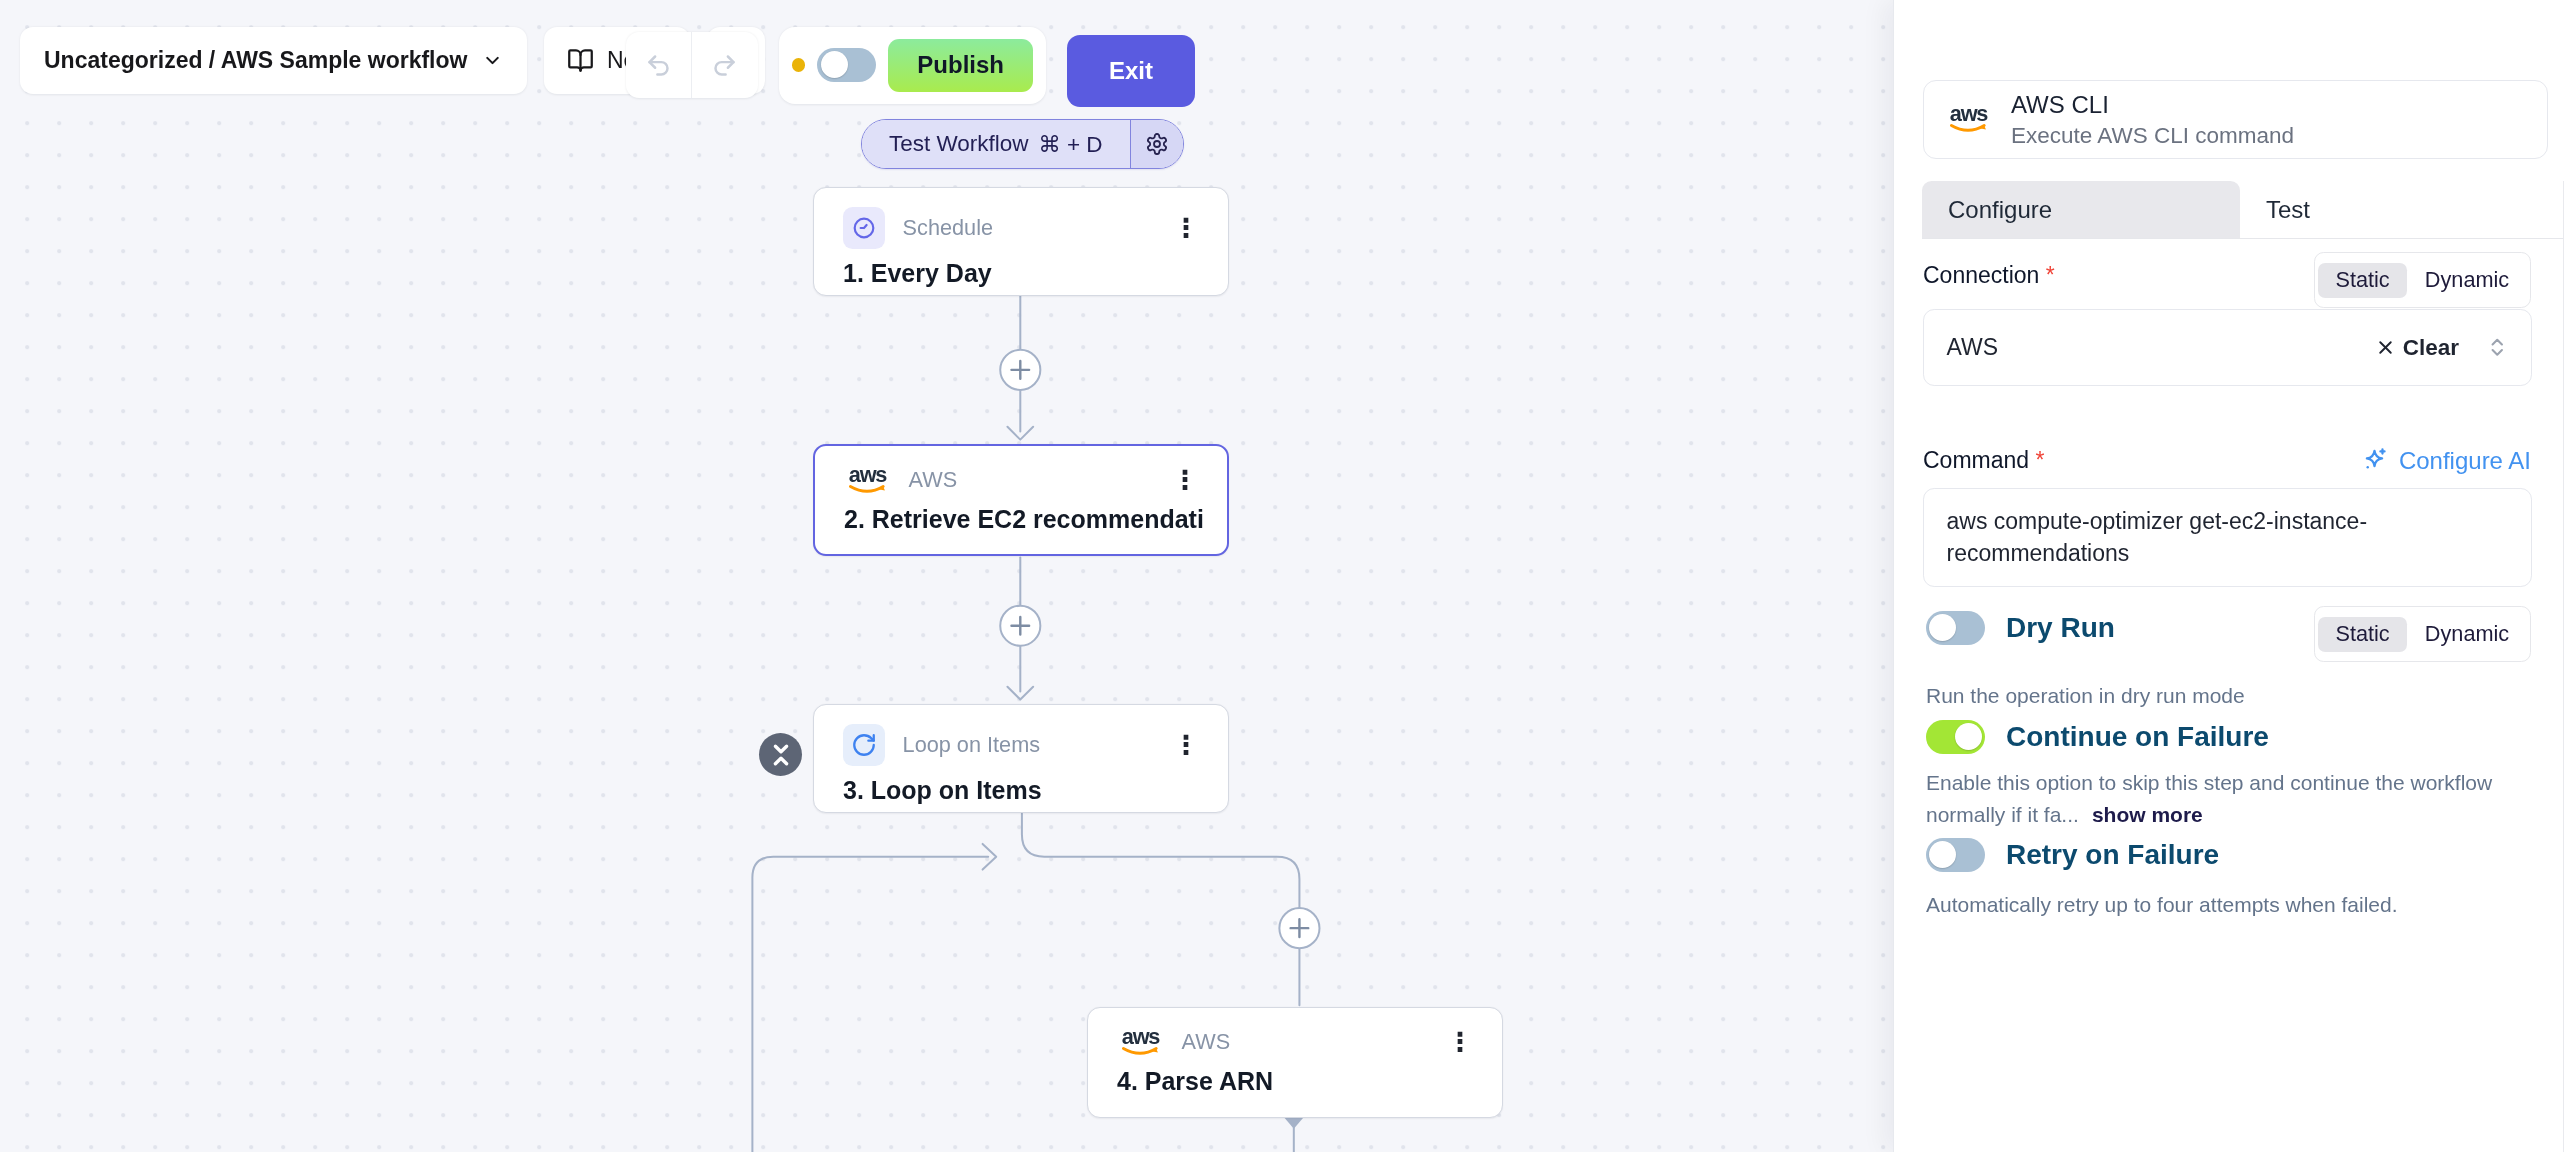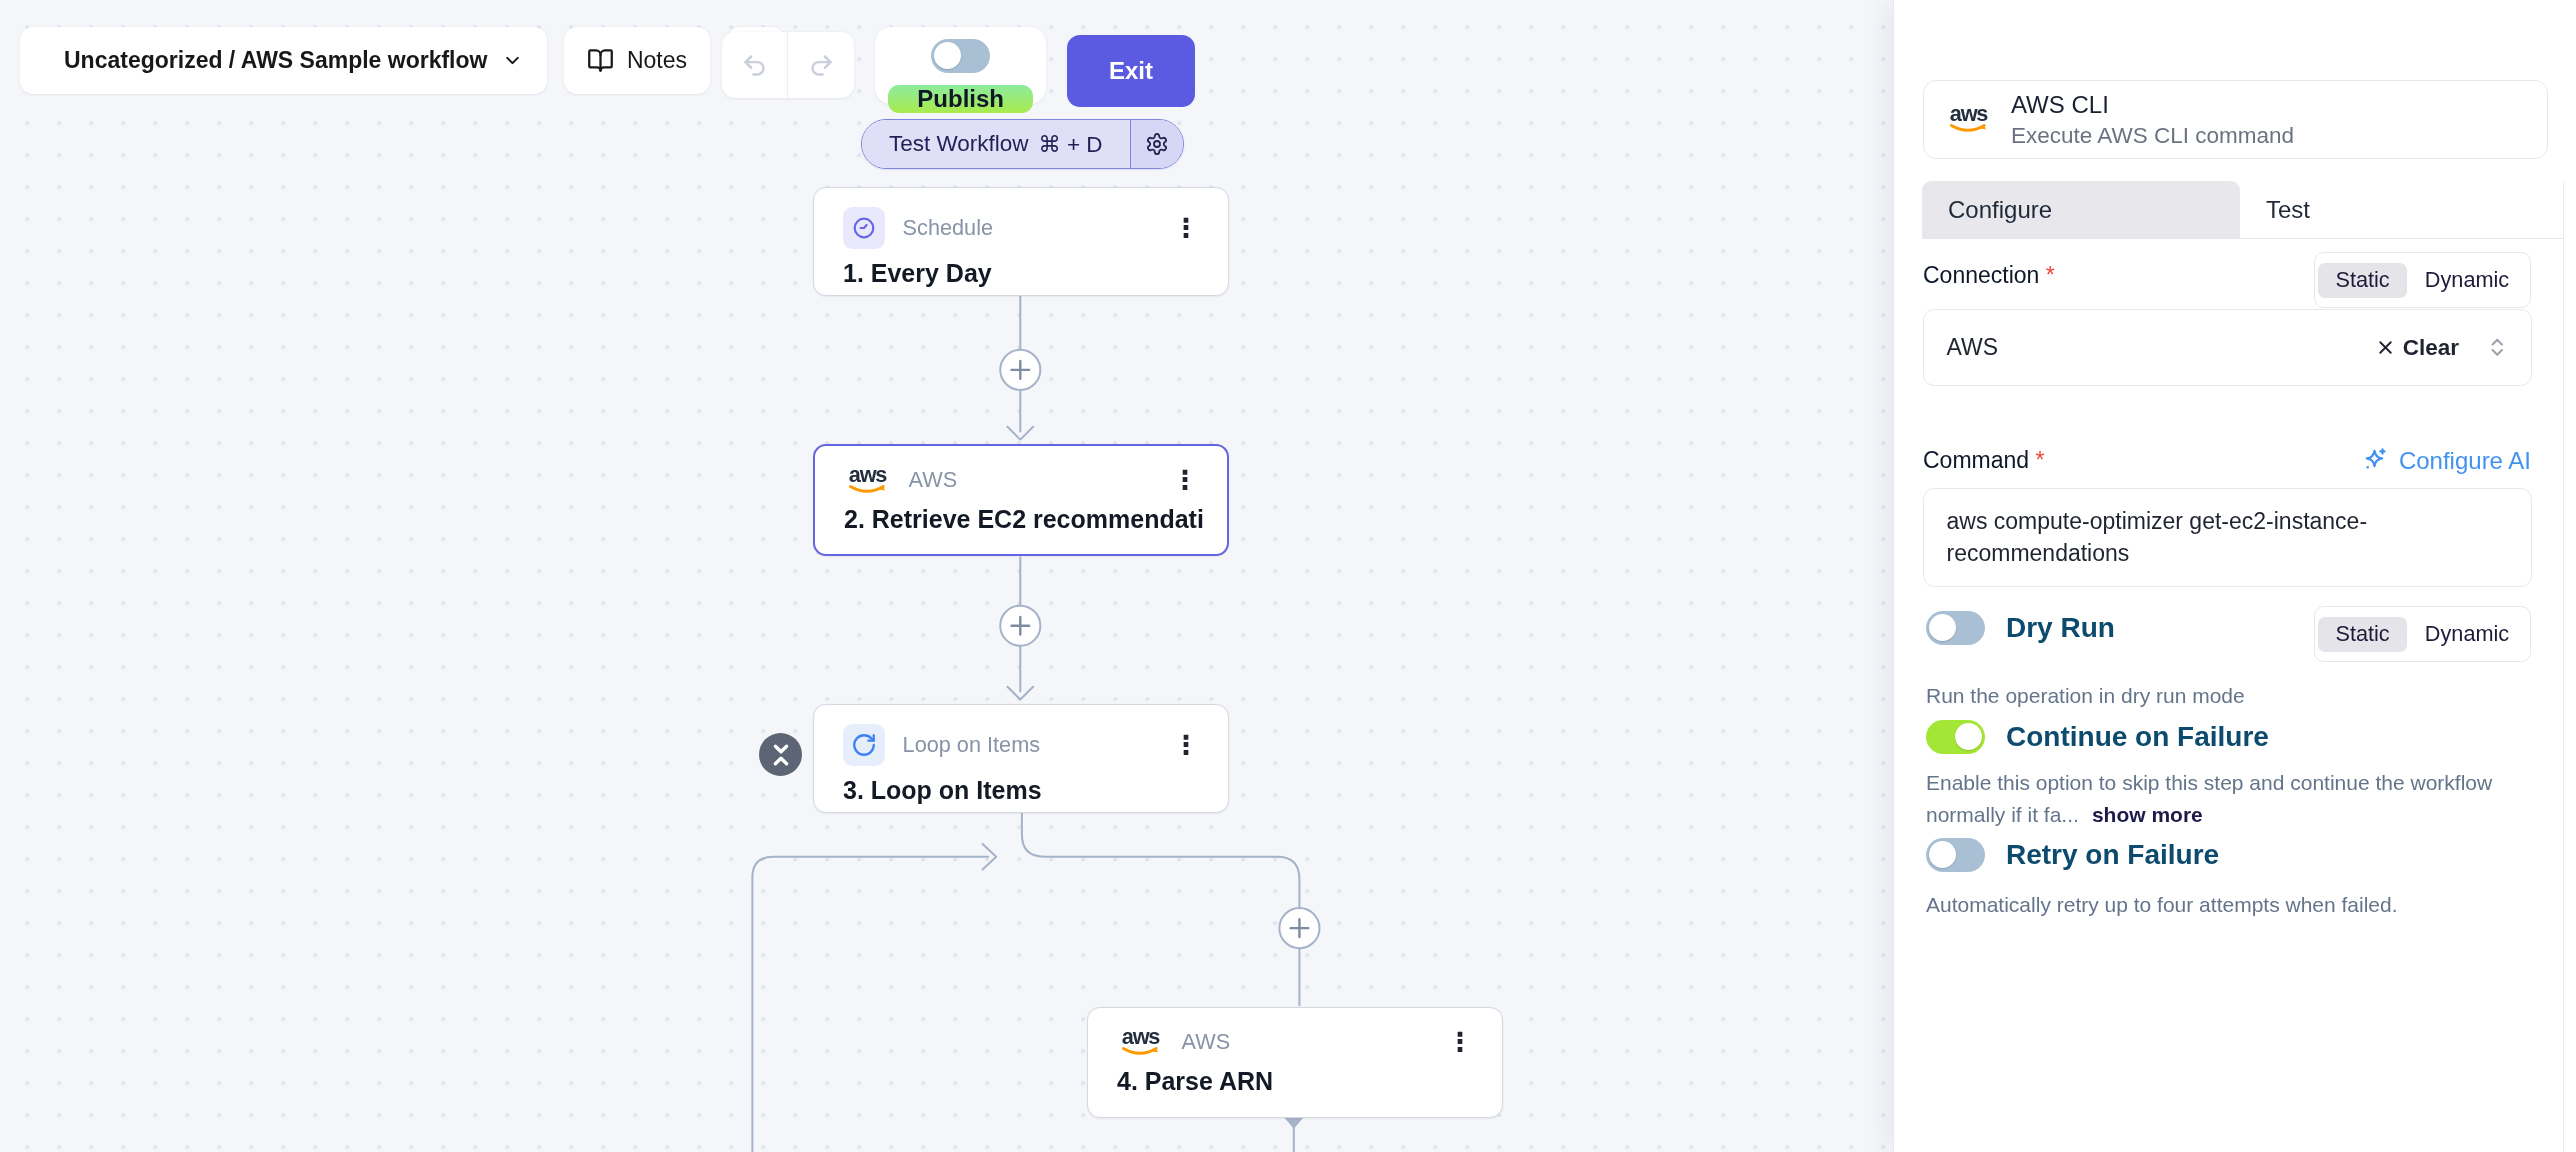--- a/index.html
+++ b/index.html
@@ -12,31 +12,31 @@
     background-color:#f5f6fa;
     background-image:radial-gradient(circle,#e1e4ec 2px,transparent 2.2px);
     background-size:32px 32px; background-position:11.2px 11.2px; }
   svg.edges { position:absolute; left:0; top:0; pointer-events:none; }
 
   .pill { background:#fff; border-radius:13px; display:flex; align-items:center;
     box-shadow:0 0.8px 2.4px rgba(16,24,40,.08); }
 
   .toolbar-left { position:absolute; left:20px; top:26.5px; display:flex; gap:17.6px; align-items:center; }
   .wf-pill { height:67px; padding:0 24px; gap:14.4px; cursor:pointer; }
-  .wf-name { font-size:23px; font-weight:600; color:#18181b; white-space:nowrap;margin-left:20px; }
+  .wf-name { font-size:23px; font-weight:600; color:#18181b; white-space:nowrap; }
   .notes-pill { height:67px; padding:0 22.5px; gap:13px; cursor:pointer; }
   .notes-label { font-size:23px; font-weight:500; color:#18181b; }
   .kebab-pill { height:67px; width:58px; justify-content:center; cursor:pointer; }
   .kebab { font-size:29px; font-weight:700; color:#17171c; line-height:1; letter-spacing:0; }
 
   .toolbar-right { position:absolute; right:698px; top:23px; display:flex; gap:21px; align-items:center; }
   .undo-group { height:66px; border-radius:13px; }
   .undo-btn,.redo-btn { width:66px; height:66px; display:flex; align-items:center; justify-content:center; cursor:default; }
   .undo-btn { border-right:0.8px solid #eceef2; }
-  .publish-group { height:77px; border-radius:16px; padding:0 13px; gap:12px;flex-direction:column; }
+  .publish-group { height:77px; border-radius:16px; padding:0 13px; gap:12px; }
   .dot-unsaved { width:13.6px; height:13.6px; border-radius:50%; background:#eab308; }
   .toggle { position:relative; width:59px; height:34px; border-radius:17px; background:#a9c0d4; cursor:pointer; flex:none; }
   .toggle .thumb { position:absolute; top:3.2px; left:3.2px; width:27px; height:27px; border-radius:50%; background:#fff; box-shadow:0 0.8px 1.6px rgba(0,0,0,.2); }
   .toggle.on { background:#a3e635; }
   .toggle.on .thumb { left:auto; right:3.2px; }
   .publish-btn { height:53px; padding:0 29px; border:none; border-radius:11.2px; cursor:pointer;
     background:linear-gradient(180deg,#8ceb9d 0%,#a9eb4d 100%);
     font-size:24px; font-weight:700; color:#101828; font-family:inherit; }
   .exit-btn { height:72px; padding:0 42px; border:none; border-radius:13px; cursor:pointer;
     background:#5a5be0; color:#fff; font-size:24px; font-weight:600; font-family:inherit;margin-top:12px; }

